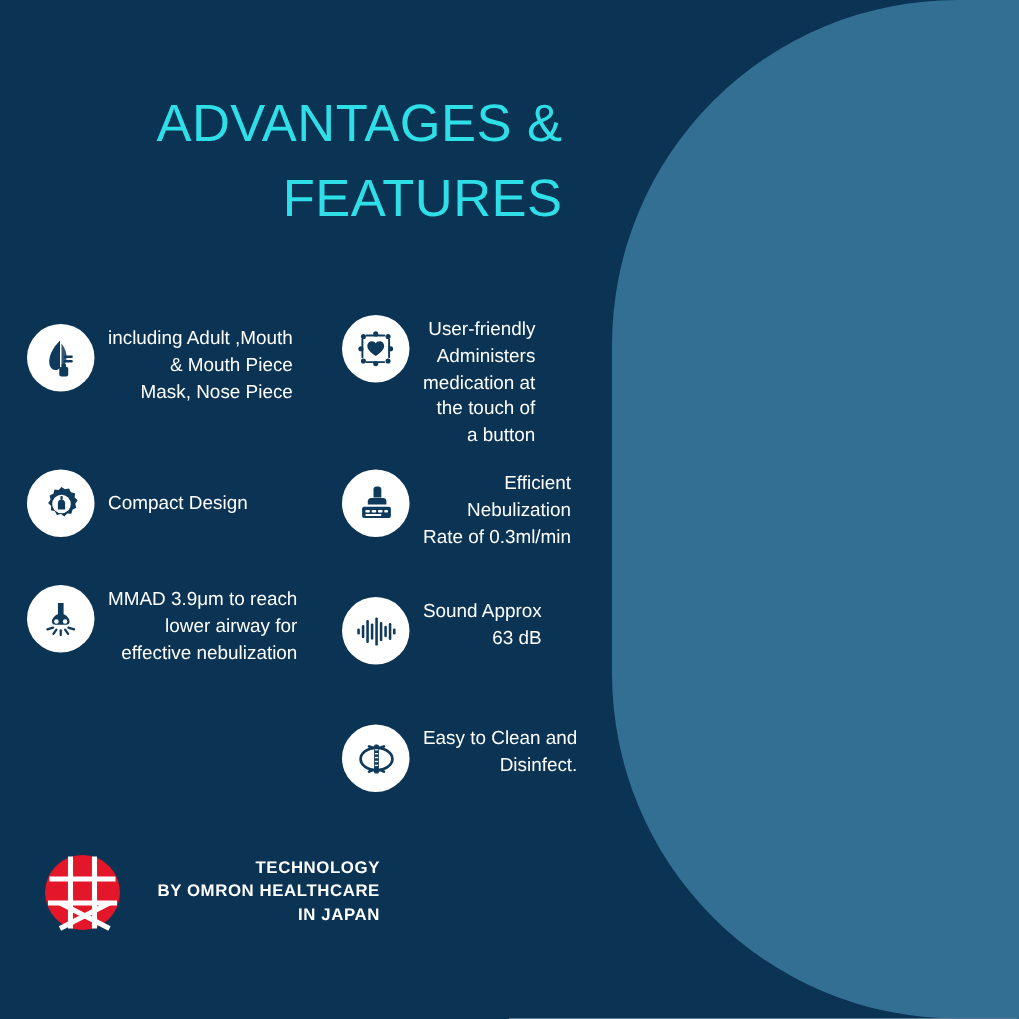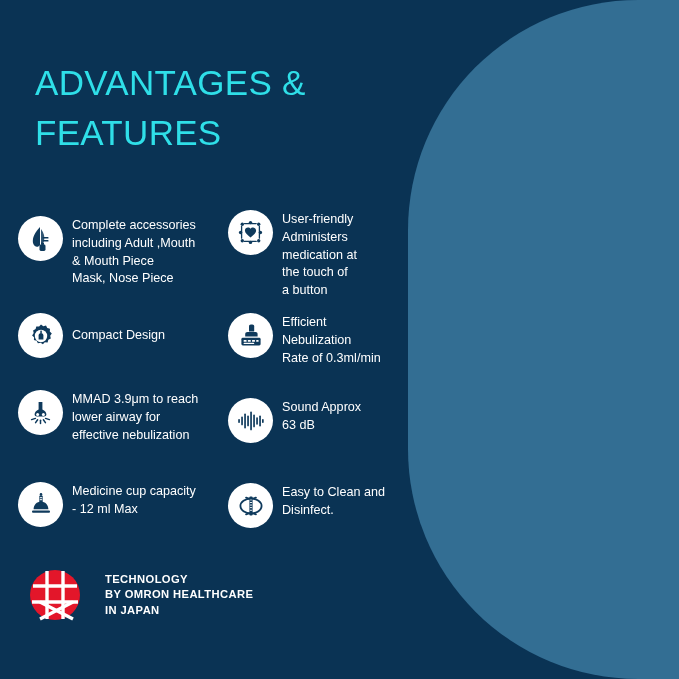--- a/index.html
+++ b/index.html
@@ -5,20 +5,21 @@
   * { box-sizing: border-box; margin: 0; padding: 0; }
   html, body {
     width: 679px; height: 679px;
     font-family: "Liberation Sans", sans-serif;
     overflow: hidden;
   }
   #infographic {
     position: relative;
     width: 679px; height: 679px;
     background: #0a3354;
+    text-align: right;
   }
 
   
   #product-panel {
     position: absolute;
     left: 408px; top: 0; width: 271px; height: 679px;
     background: #336e93;
     border-top-left-radius: 230px;
     border-bottom-left-radius: 230px;
   }
@@ -109,21 +110,20 @@
       <svg width="26" height="26" viewBox="0 0 26 26" fill="#0f3a5c">
         <path d="M12 1 C7 6 4 12 5 17 C6 21 10 22 12 19 L12 1 Z"></path>
         <path d="M13 3 C16 7 17 11 16 15 C15 18 13 19 13 17 Z" opacity="0.85"></path>
         <rect x="14.5" y="11" width="6" height="1.6" rx="0.6"></rect>
         <rect x="14.5" y="14" width="6" height="1.6" rx="0.6"></rect>
         <rect x="11.5" y="18.5" width="6" height="6.5" rx="1.4"></rect>
         <rect x="13" y="16.5" width="3" height="2.4" rx="0.6"></rect>
       </svg>
     </div>
     <div class="f-text">
-      <span>Complete accessories</span>
       <span>including Adult ,Mouth</span>
       <span>&amp; Mouth Piece</span>
       <span>Mask, Nose Piece</span>
     </div>
   </div>
 
   <div class="feature center" id="feat-compact">
     <div class="f-icon">
       <svg width="26" height="26" viewBox="0 0 26 26" fill="#0f3a5c">
         <path d="M13 1.6 l2.3 1.6 2.7-.6 1.3 2.5 2.7.7 -.2 2.8 2 1.9 -1.6 2.3 .6 2.7 -2.5 1.3 -.7 2.7 -2.8-.2 -1.9 2 -2.3-1.6 -2.7 .6 -1.3-2.5 -2.7-.7 .2-2.8 -2-1.9 1.6-2.3 -.6-2.7 2.5-1.3 .7-2.7 2.8 .2 Z"></path>
@@ -152,36 +152,20 @@
         </g>
       </svg>
     </div>
     <div class="f-text">
       <span>MMAD 3.9μm to reach</span>
       <span>lower airway for</span>
       <span>effective nebulization</span>
     </div>
   </div>
 
-  <div class="feature" id="feat-cup">
-    <div class="f-icon">
-      <svg width="26" height="26" viewBox="0 0 26 26" fill="#0f3a5c">
-        <path d="M13 9.5 c4.2 0 7.4 3.6 7.4 7.8 h-14.8 c0-4.2 3.2-7.8 7.4-7.8 Z"></path>
-        <rect x="4" y="18.4" width="18" height="2.4" rx="1"></rect>
-        <rect x="11.3" y="3.4" width="3.4" height="7" rx="1"></rect>
-        <rect x="11.8" y="5.2" width="2.4" height="1" fill="#ffffff"></rect>
-        <rect x="11.8" y="7.2" width="2.4" height="1" fill="#ffffff"></rect>
-        <circle cx="13" cy="2.4" r="1.3"></circle>
-      </svg>
-    </div>
-    <div class="f-text">
-      <span>Medicine cup capacity</span>
-      <span>- 12 ml Max</span>
-    </div>
-  </div>
 
   <div class="feature" id="feat-userfriendly">
     <div class="f-icon">
       <svg width="27" height="27" viewBox="0 0 27 27" fill="#0f3a5c">
         <path d="M13.5 18.4 c-3.4-2.6-5.6-4.4-5.6-6.8 0-1.8 1.4-3.1 3.1-3.1 1.1 0 2 .5 2.5 1.3 .5-.8 1.4-1.3 2.5-1.3 1.7 0 3.1 1.3 3.1 3.1 0 2.4-2.2 4.2-5.6 6.8 Z"></path>
         <g fill="#0f3a5c">
           <circle cx="5.3" cy="5.3" r="1.7"></circle>
             <circle cx="13.5" cy="3.6" r="1.7"></circle>
           <circle cx="21.7" cy="5.3" r="1.7"></circle>
             <circle cx="23.4" cy="13.5" r="1.7"></circle>

